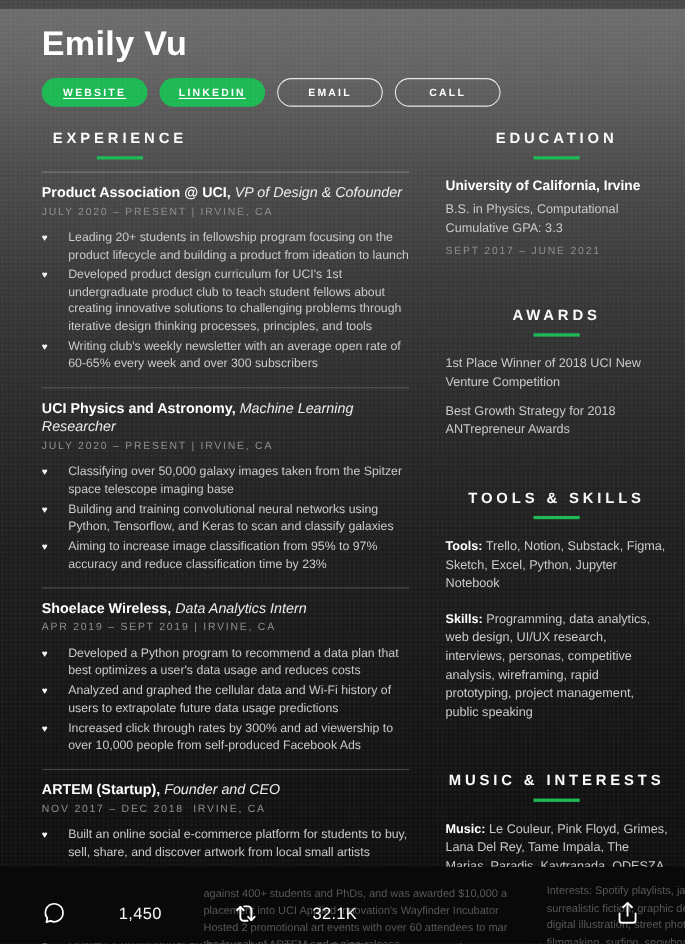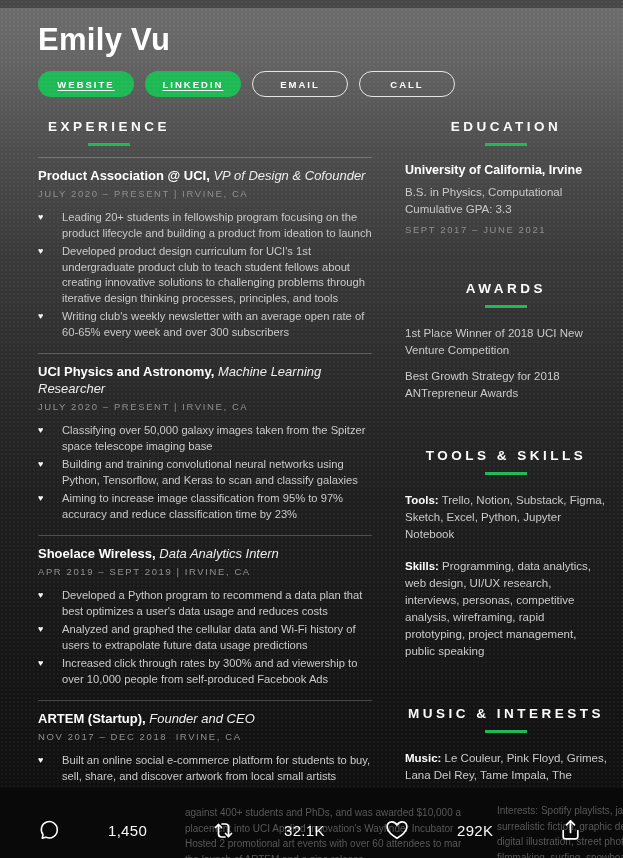--- a/index.html
+++ b/index.html
@@ -291,28 +291,20 @@
         <span>
           <svg width="25" height="21" viewBox="0 0 25 21" fill="none" stroke="#fff" stroke-width="1.7" stroke-linecap="round" stroke-linejoin="round">
             <path d="M4.5 7.5 L7.5 4.5 L10.5 7.5"></path>
             <path d="M7.5 4.5 V14 a3 3 0 0 0 3 3 H14"></path>
             <path d="M20.5 13.5 L17.5 16.5 L14.5 13.5"></path>
             <path d="M17.5 16.5 V7 a3 3 0 0 0 -3 -3 H11"></path>
           </svg>
         </span>
         <span class="count">32.1K</span>
       </div>
-      <div class="action a-like">
-        <span>
-          <svg width="24" height="22" viewBox="0 0 24 22">
-              <path d="M12 19.2S3.3 14.2 2.2 8.9C1.5 5.5 3.8 2.8 6.9 2.8c2.1 0 3.9 1.2 5.1 3.2 1.2-2 3-3.2 5.1-3.2 3.1 0 5.4 2.7 4.7 6.1-1.1 5.3-9.8 10.3-9.8 10.3z" fill="none" stroke="#fff" stroke-width="1.7" stroke-linejoin="round"></path>
-            </svg>
-        </span>
-        <span class="count">292K</span>
-      </div>
       <div class="action a-share">
         <span>
           <svg width="21" height="24" viewBox="0 0 21 24" fill="none" stroke="#fff" stroke-width="1.7" stroke-linecap="round" stroke-linejoin="round">
             <path d="M10.5 14.5 V3.2"></path>
             <path d="M6.5 6.8 L10.5 2.8 L14.5 6.8"></path>
             <path d="M3.2 12.5 v6 a2.4 2.4 0 0 0 2.4 2.4 h9.8 a2.4 2.4 0 0 0 2.4 -2.4 v-6"></path>
           </svg>
         </span>
       </div>
     </div>

